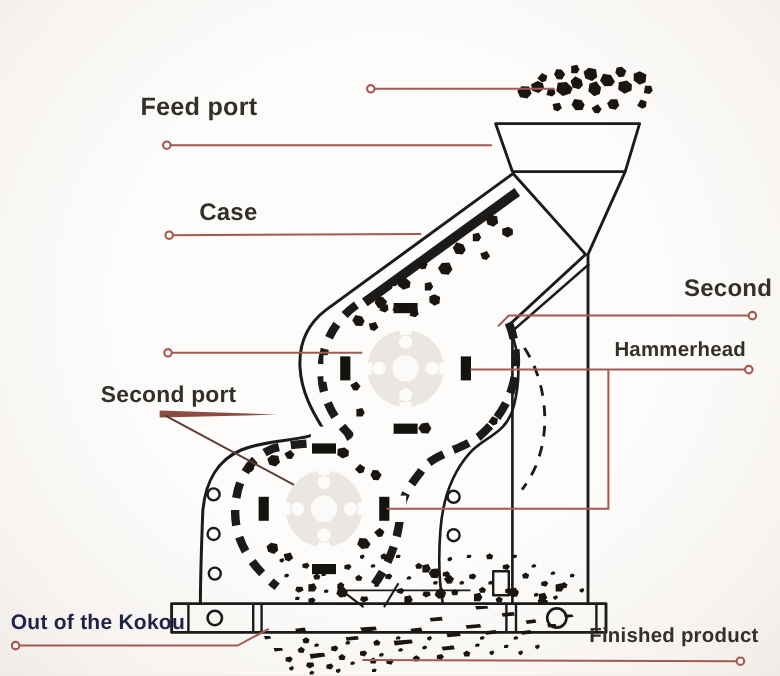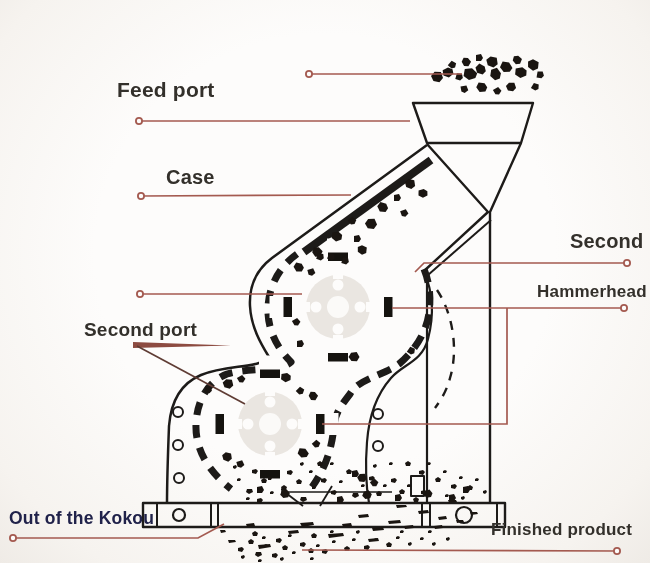--- a/index.html
+++ b/index.html
@@ -192,16 +192,16 @@
         <circle class="ldot" cx="13" cy="538" r="3.1"></circle>
     <path class="leader" d="M302,550 L617,551"></path>
         <circle class="ldot" cx="617" cy="551" r="3.1"></circle>
   </g>
 </svg>
 
 <div class="lbl" style="left:117px;top:78px;font-size:21px">Feed port</div>
 <div class="lbl" style="left:166px;top:166px;font-size:20px">Case</div>
 <div class="lbl" style="left:84px;top:320px;font-size:19px">Second port</div>
 <div class="lbl" style="left:570px;top:230px;font-size:20px">Second</div>
-<div class="lbl" style="left:537px;top:283px;font-size:17px">Hammerhead</div>
+<div class="lbl" style="left:512px;top:283px;font-size:17px">Hammerhead</div>
 <div class="lbl kokou" style="left:9px;top:509px;font-size:17.5px">Out of the Kokou</div>
 <div class="lbl" style="left:491px;top:521px;font-size:17px">Finished product</div>
 </div>
 
 </body></html>

